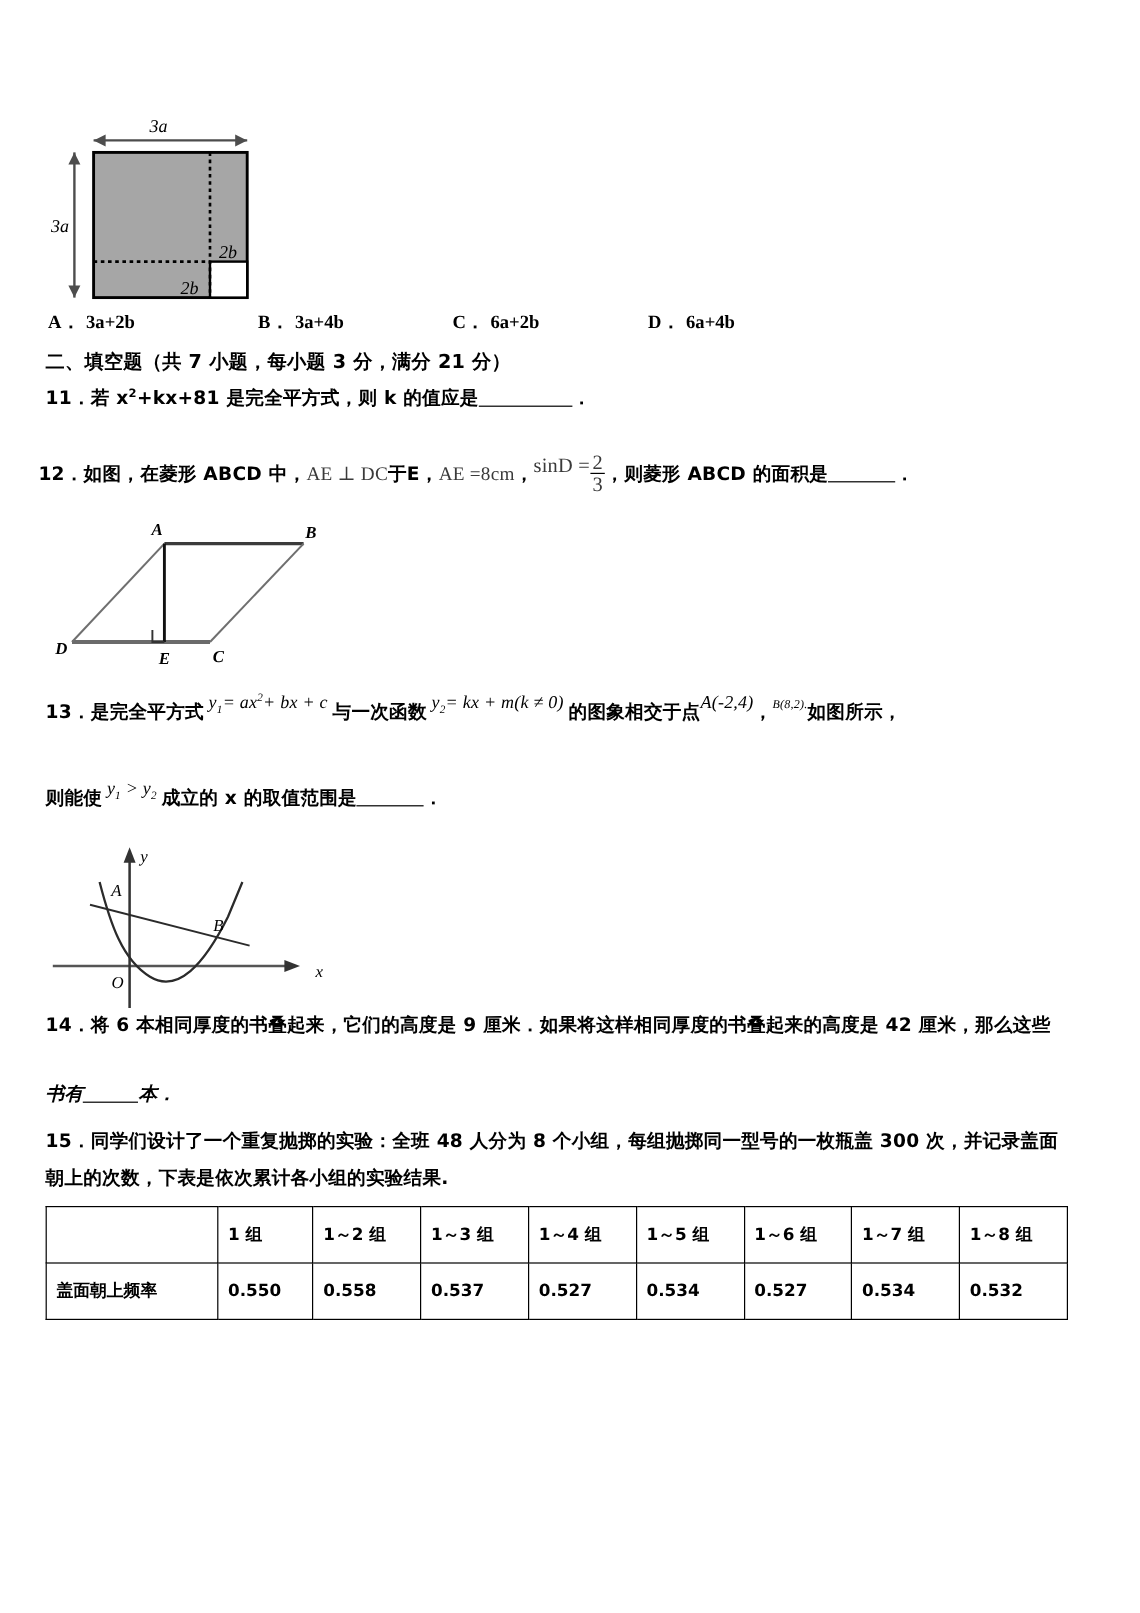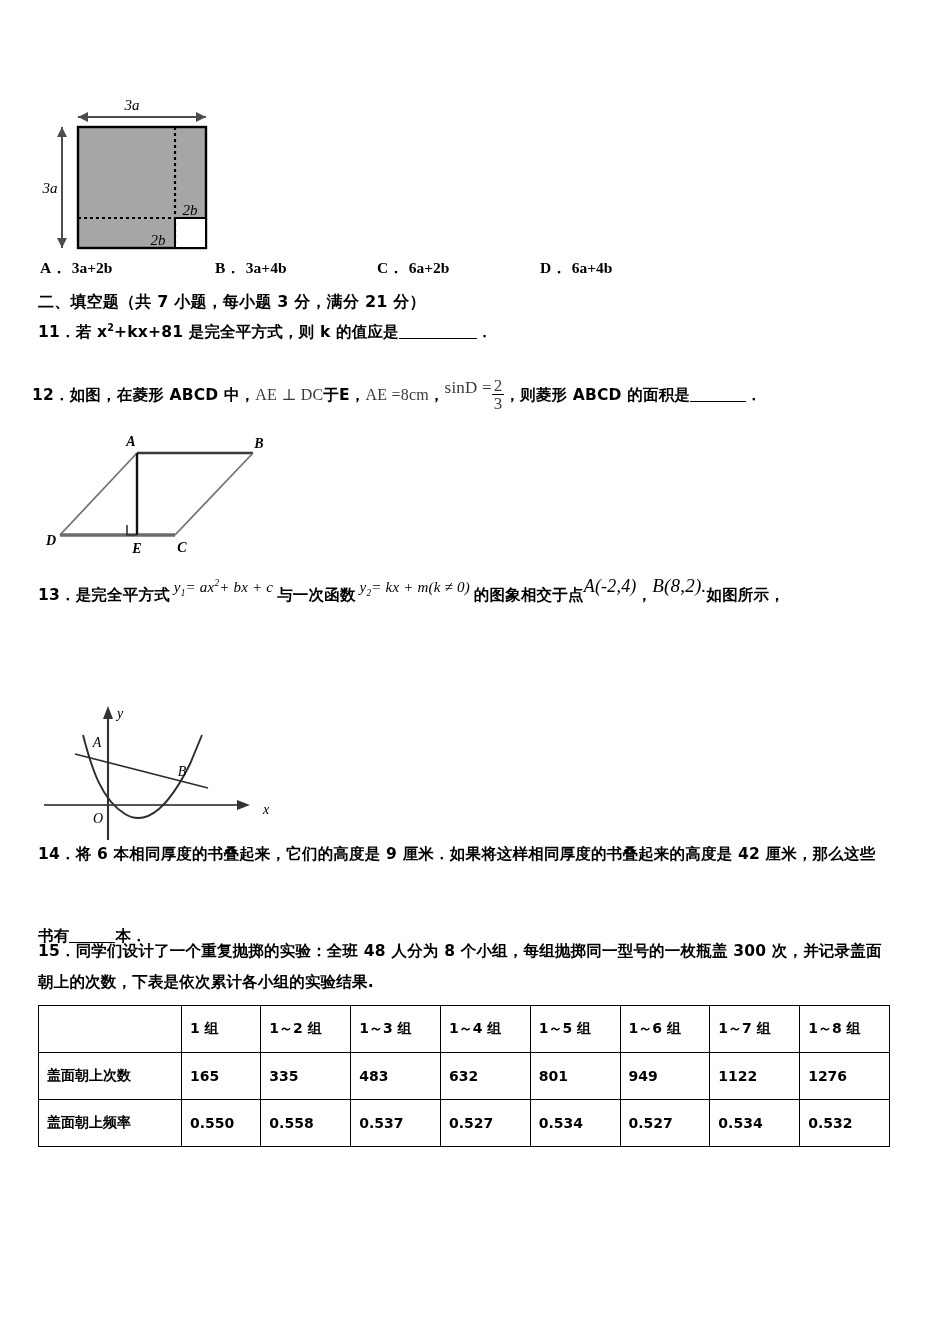--- a/index.html
+++ b/index.html
@@ -201,23 +201,30 @@
       <text x="41" y="125" font-family="Liberation Serif, serif" font-style="italic" font-weight="bold" font-size="14" fill="#000" text-anchor="middle">D</text>
       <text x="127" y="133" font-family="Liberation Serif, serif" font-style="italic" font-weight="bold" font-size="14" fill="#000" text-anchor="middle">E</text>
     </svg>
   </div>
 
   <div class="q-line" style="left:38px; top:583px;">
     <span>13．</span><span>是完全平方式</span><span class="serif-it" style="font-size:15px;position:relative;top:-8px;">
       <span>y</span><sub class="sm">1</sub><span>= ax</span><sup class="sm">2</sup><span>+ bx + c</span>
     </span><span>与一次函数</span><span class="serif-it" style="font-size:15px;position:relative;top:-8px;">
       <span>y</span><sub class="sm">2</sub><span>= kx + m</span><span>(k ≠ 0)</span>
-    </span><span>的图象相交于点</span><span class="serif-it" style="font-size:18px;position:relative;top:-8px;">A(-2,4)</span><span>，</span><span class="serif-it" style="font-size:19px;position:relative;top:-8px;text-align:center;">B(8,2).</span><span>如图所示，</span>
-  </div>
-
+    </span><span>的图象相交于点</span><span class="serif-it" style="font-size:15px;position:relative;top:-8px;">A(-2,4)</span><span>，</span><span class="serif-it" style="font-size:10px;position:relative;top:-8px;text-align:center;">B(8,2).</span><span>如图所示，</span>
+  </div>
+
+  <div class="q-line" style="left:38px; top:655px;">
+    <span>则能使</span><span class="serif-it" style="font-size:15px;position:relative;top:-8px;">
+      <span>y</span><sub class="sm">1</sub>
+      <span>&gt;</span>
+      <span>y</span><sub class="sm">2</sub>
+    </span><span>成立的 x 的取值范围是</span><span class="blank" style="width:56px;"></span><span>．</span>
+  </div>
 
   <div id="fig-parabola">
     <svg width="245" height="158" viewBox="0 0 245 158">
 
       <line x1="14" y1="113" x2="212" y2="113" stroke="#555" stroke-width="2.1"></line>
       <polygon points="220,113 207,108 207,118" fill="#333"></polygon>
 
       <line x1="78" y1="148" x2="78" y2="22" stroke="#333" stroke-width="2.1"></line>
       <polygon points="78,14 73,27 83,27" fill="#333"></polygon>
 
@@ -229,21 +236,21 @@
       <text x="90" y="26" font-family="Liberation Serif, serif" font-style="italic" font-size="14" fill="#000" text-anchor="middle">y</text>
       <text x="68" y="131" font-family="Liberation Serif, serif" font-style="italic" font-size="14" fill="#000" text-anchor="middle">O</text>
       <text x="67" y="55" font-family="Liberation Serif, serif" font-style="italic" font-size="14" fill="#000" text-anchor="middle">A</text>
       <text x="152" y="84" font-family="Liberation Serif, serif" font-style="italic" font-size="14" fill="#000" text-anchor="middle">B</text>
     </svg>
   </div>
 
   <div class="q-line" style="left:38px; top:844px;">
     <span>14．</span><span>将 6 本相同厚度的书叠起来，它们的高度是 9 厘米．如果将这样相同厚度的书叠起来的高度是 42 厘米，那么这些</span>
   </div>
-  <div class="q-line" style="left:38px; top:926px;">
+  <div class="q-line" style="left:38px; top:902px;font-style:italic;">
     <span>书有</span><span class="blank" style="width:46px;"></span><span>本．</span>
   </div>
 
   <div class="q-line" style="left:38px; top:941px;">
     <span>15．</span><span>同学们设计了一个重复抛掷的实验：全班 48 人分为 8 个小组，每组抛掷同一型号的一枚瓶盖 300 次，并记录盖面</span>
   </div>
   <div class="q-line" style="left:38px; top:972px;">
     <span>朝上的次数，下表是依次累计各小组的实验结果.</span>
   </div>
 
@@ -254,31 +261,20 @@
         <td class="colhead">1 组</td>
         <td class="colhead">1～2 组</td>
         <td class="colhead">1～3 组</td>
         <td class="colhead">1～4 组</td>
         <td class="colhead">1～5 组</td>
         <td class="colhead">1～6 组</td>
         <td class="colhead">1～7 组</td>
         <td class="colhead">1～8 组</td>
       </tr>
       <tr>
-        <td class="rowhead">盖面朝上次数</td>
-        <td>165</td>
-        <td>335</td>
-        <td>483</td>
-        <td>632</td>
-        <td>801</td>
-        <td>949</td>
-        <td>1122</td>
-        <td>1276</td>
-      </tr>
-      <tr>
         <td class="rowhead">盖面朝上频率</td>
         <td>0.550</td>
         <td>0.558</td>
         <td>0.537</td>
         <td>0.527</td>
         <td>0.534</td>
         <td>0.527</td>
         <td>0.534</td>
         <td>0.532</td>
       </tr>

